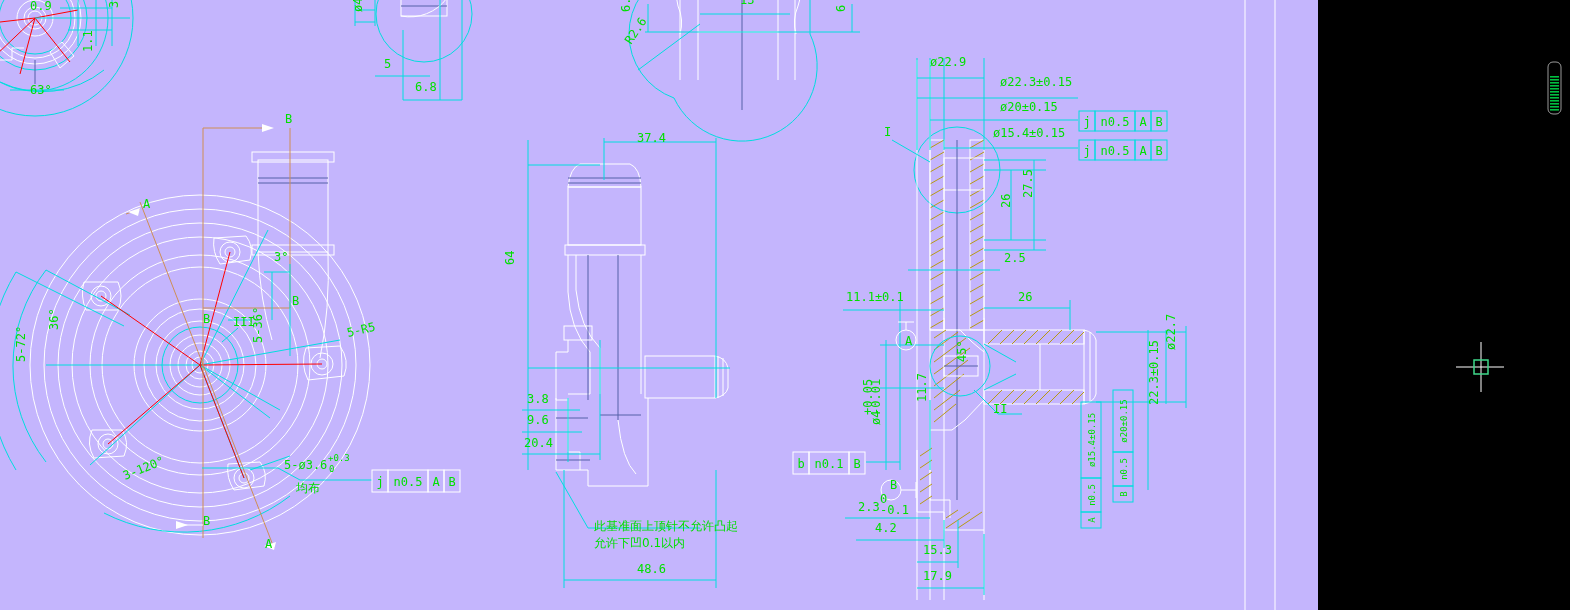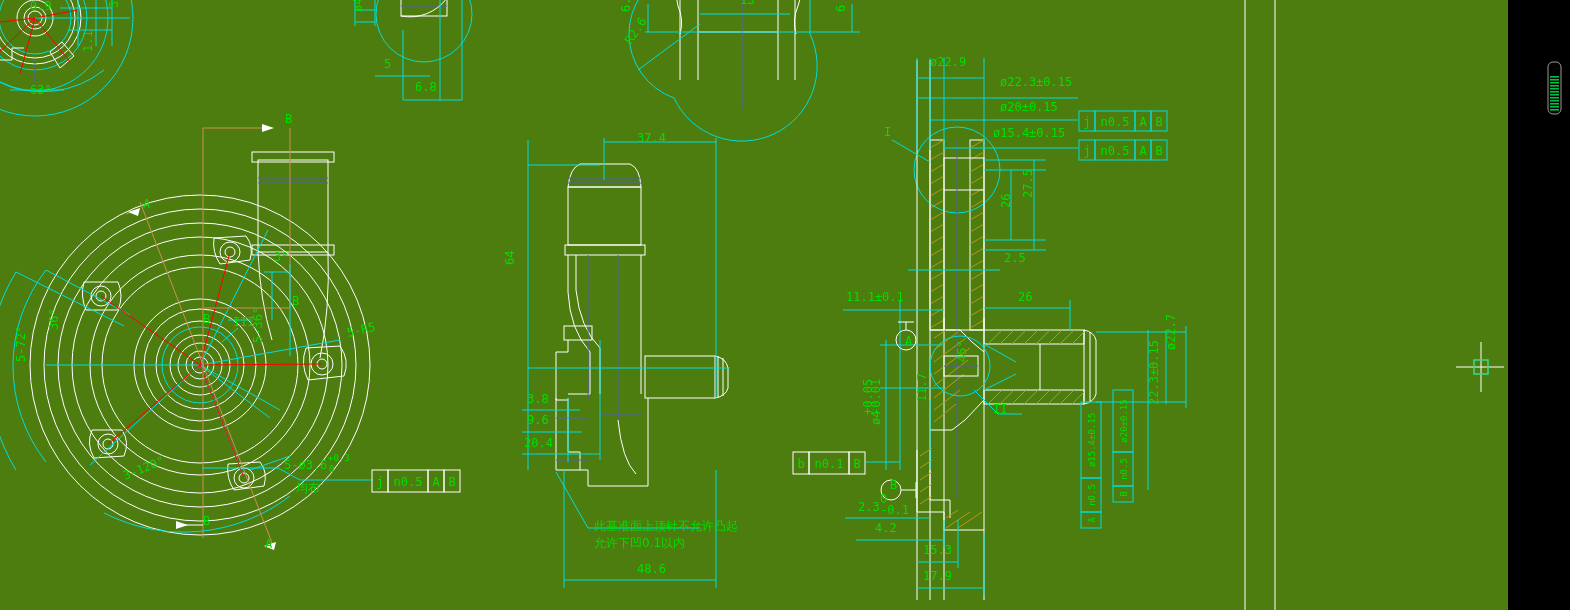--- a/index.html
+++ b/index.html
@@ -1,18 +1,18 @@
 <!DOCTYPE html>
 <html><head>
 <meta charset="utf-8">
 <title>CAD Drawing</title>
 <style>
   html,body{margin:0;padding:0;background:#000;}
   body{width:1570px;height:610px;overflow:hidden;font-family:"DejaVu Sans Mono","Liberation Mono",monospace;}
-  #stage{position:relative;width:1508px;height:610px;background:#4d7c0f;}
+  #stage{position:relative;width:1318px;height:610px;background:#c4b5fd;}
   svg.layer{position:absolute;left:0;top:0;width:1570px;height:610px;}
   .gtxt{fill:#00e000;font-family:"DejaVu Sans Mono","Liberation Mono",monospace;font-size:12px;}
   .gtxt.sm{font-size:9px;}
   .cyan{stroke:#00dede;fill:none;stroke-width:1;}
   .white{stroke:#ffffff;fill:none;stroke-width:1;}
   .red{stroke:#ff0000;fill:none;stroke-width:1;}
   .orange{stroke:#cf8e55;fill:none;stroke-width:1;}
   .blue{stroke:#5560a8;fill:none;stroke-width:1;}
   .yellow{stroke:#b89a12;fill:none;stroke-width:1;}
   .cn{font-family:"DejaVu Sans","Liberation Sans",sans-serif;}

